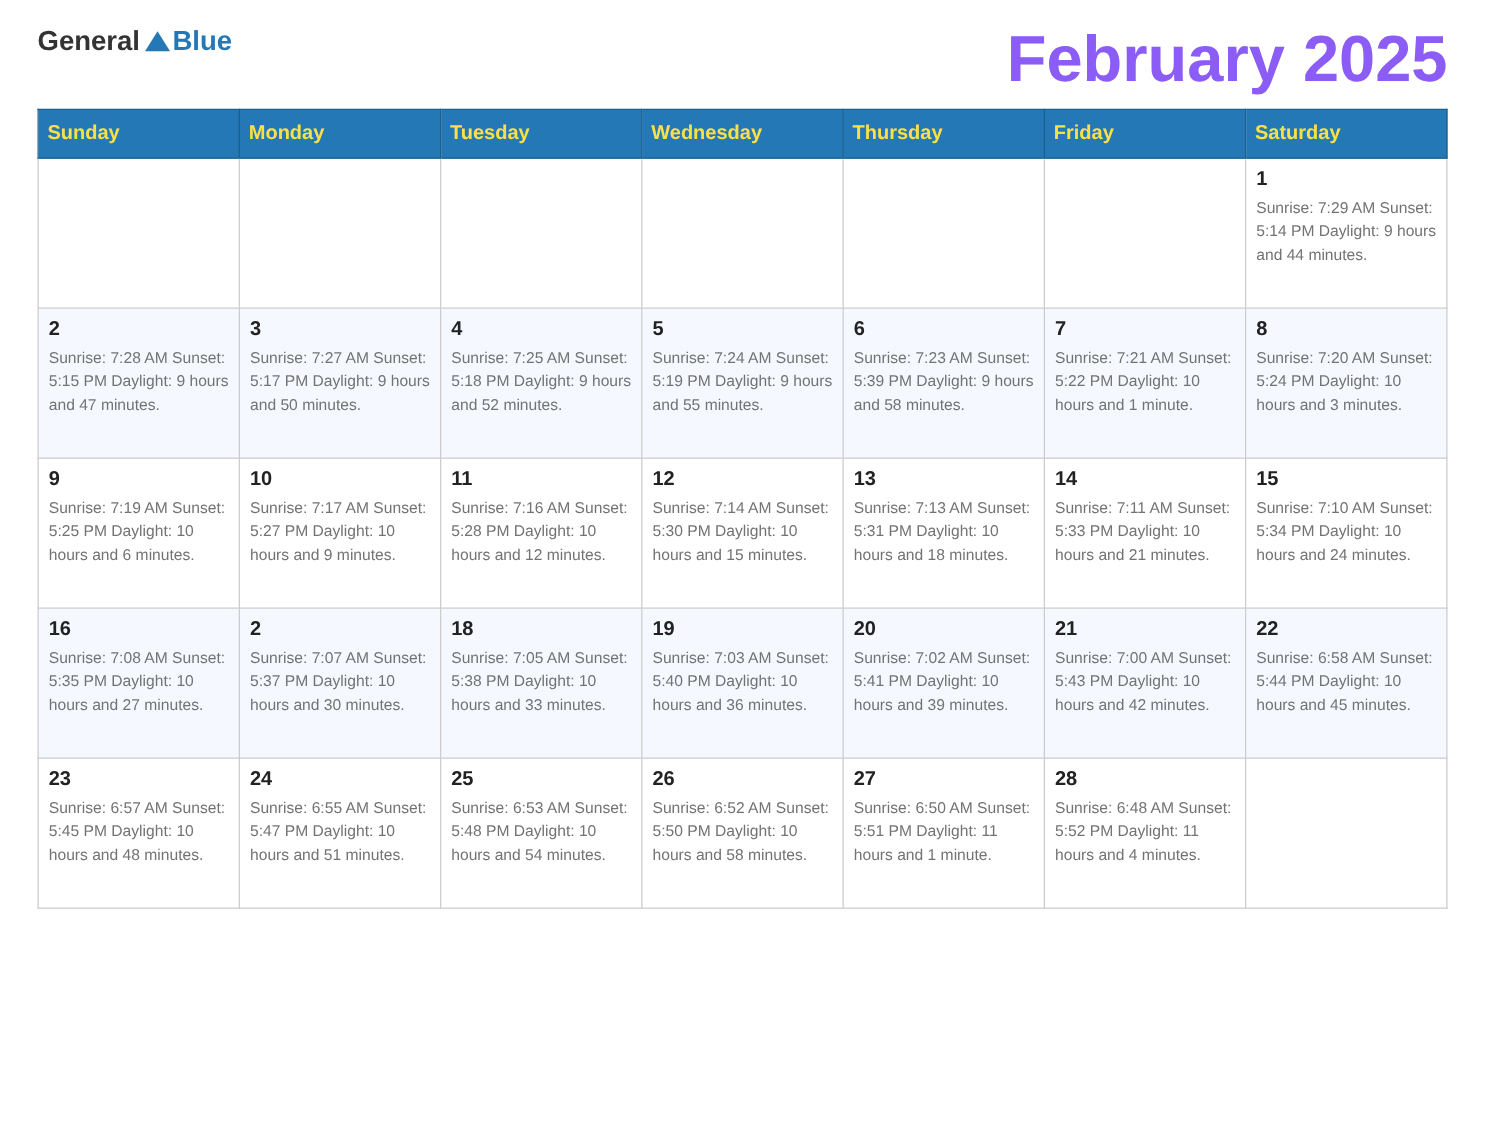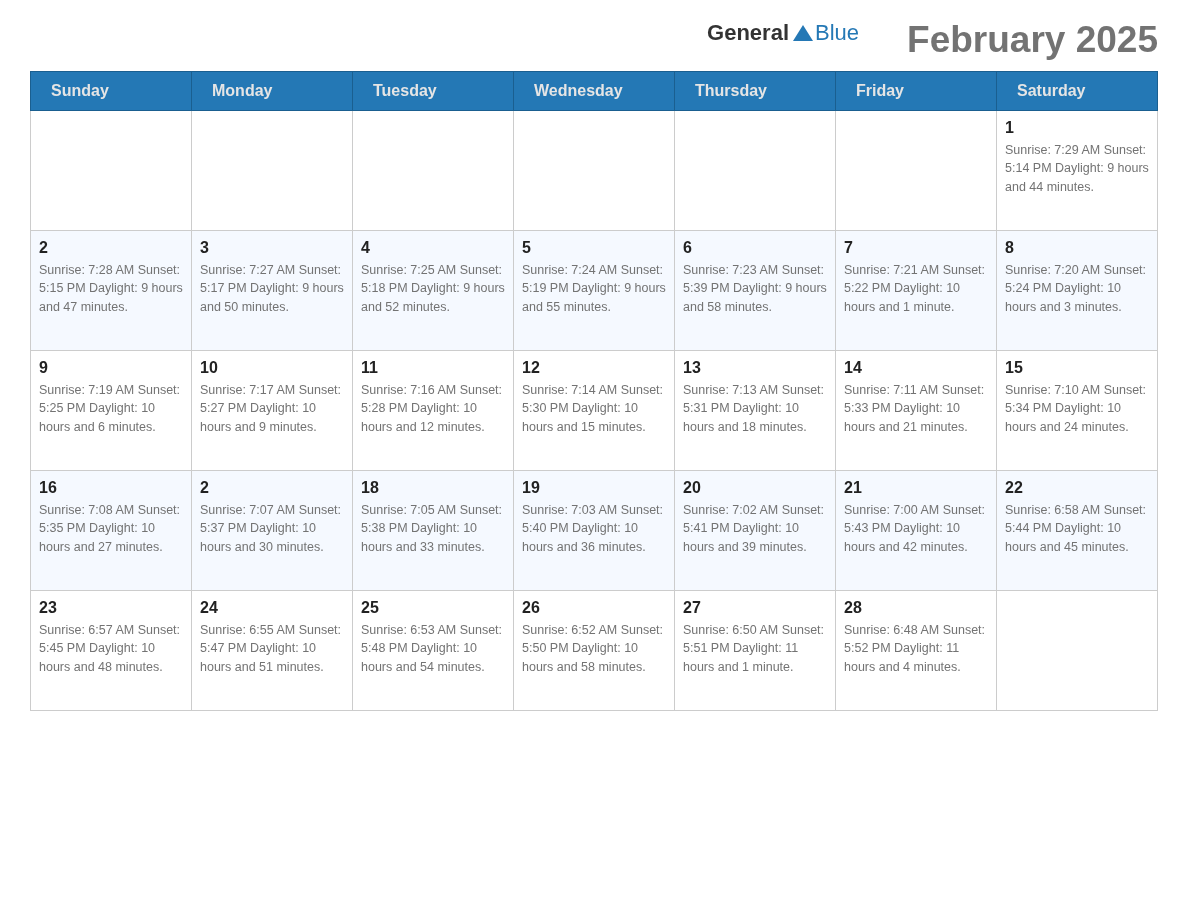--- a/index.html
+++ b/index.html
@@ -5,70 +5,70 @@
     * { margin: 0; padding: 0; box-sizing: border-box; }
     body {
       font-family: Arial, sans-serif;
       background: #fff;
       width: 1188px;
       min-height: 918px;
       padding: 20px 30px;
     }
     .header {
       display: flex;
-      justify-content: flex-end;
+      justify-content: space-between;
       align-items: flex-start;
       margin-bottom: 10px;
       gap: 48px;
     }
     .logo {
       display: flex;
       align-items: center;
       gap: 0;
     }
     .logo-text-general {
       font-size: 22px;
       font-weight: bold;
       color: #333;
     }
     .logo-text-blue {
       font-size: 22px;
-      font-weight: normal;
+      font-weight: bold;
       color: #2478b5;
     }
     .logo-icon {
       width: 24px;
       height: 24px;
       margin-left: 2px;
     }
     .title-block {
       text-align: right;
     }
     .month-title {
-      font-size: 37px;
-      font-weight: bold;
-      color: #737373;
+      font-size: 52px;
+      font-weight: bold;
+      color: #8b5cf6;
       line-height: 1.1;
     }
     .location-title {
       font-size: 22px;
       color: #555;
       margin-top: 4px;
     }
     .calendar-table {
       width: 100%;
       border-collapse: collapse;
       margin-top: 8px;
     }
     .calendar-table th {
       background-color: #2478b5;
-      color: #e5e5e5;
+      color: #fde047;
       font-size: 16px;
       font-weight: bold;
-      padding: 10px 20px;
+      padding: 10px 7px;
       text-align: left;
       border: 1px solid #1a5f90;
     }
     .calendar-table td {
       border: 1px solid #ccc;
       vertical-align: top;
       padding: 8px;
       width: calc(100% / 7);
       min-height: 110px;
       height: 120px;

